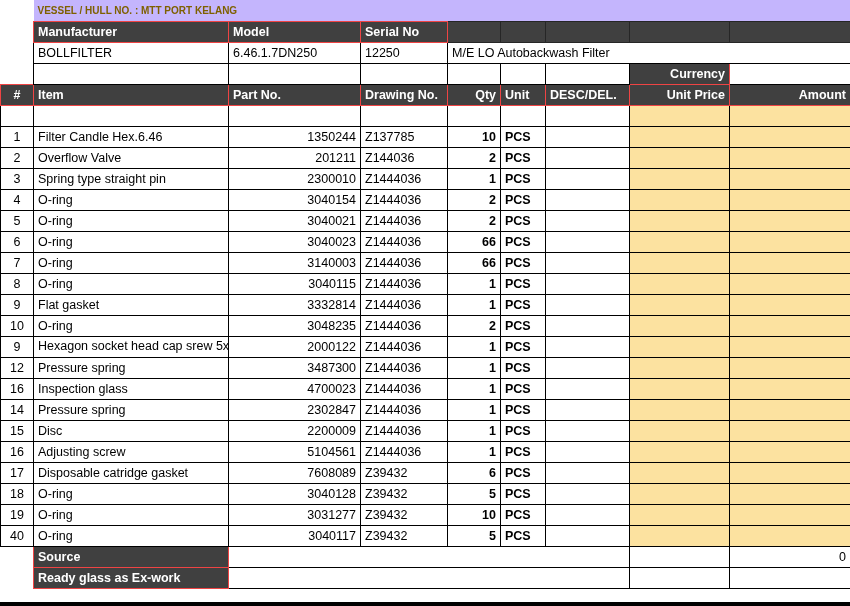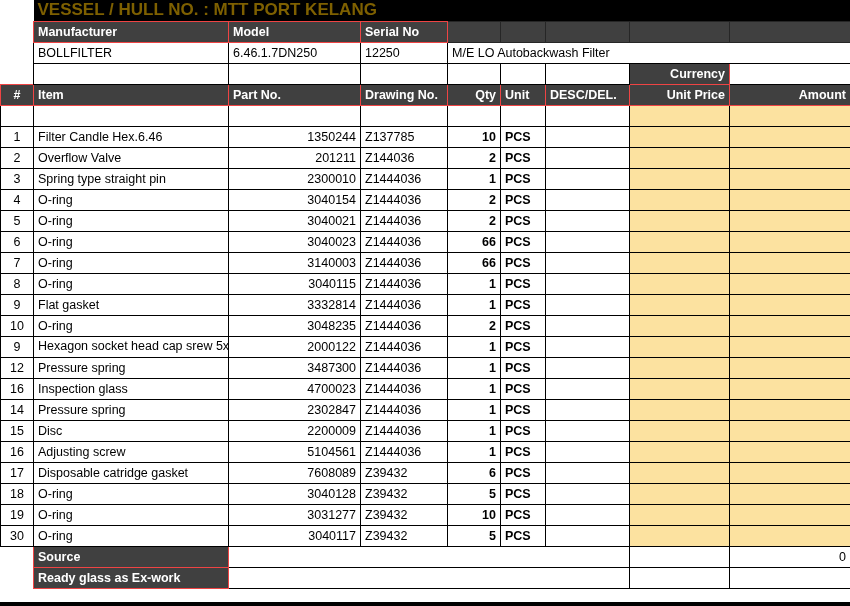--- a/index.html
+++ b/index.html
@@ -40,22 +40,22 @@
   }
 
   
   .blank      { border: none; background: #ffffff; }
   .boxed      { border: 1px solid #000000; background: #ffffff; }
   .hdr        { background: #404040; color: #ffffff; font-weight: bold;
                 border: 1px solid #ef4444; }
   .hdr-plain  { background: #404040; color: #ffffff; font-weight: bold;
                 border: 1px solid #262626; }
   .fill       { background: #FCE2A0; border: 1px solid #000000; }
-  .title-cell { color: #7E6000; font-weight: bold; font-size: 17px;
-                border: none; background: #000000; }
+  .title-cell { color: #7E6000; font-weight: bold; font-size: 10px;
+                border: none; background: #c4b5fd; }
 
   .r  { text-align: right; }
   .l  { text-align: left; }
   .c  { text-align: center; }
   .b  { font-weight: bold; }
   .tall-top { height: 36px; vertical-align: top; padding-top: 1px; }
   .tall-mid { height: 36px; vertical-align: bottom; padding-bottom: 2px; }
 
   .wrapcell { white-space: normal; line-height: 15px; }
 
@@ -346,21 +346,21 @@
           <td class="boxed l">O-ring</td>
           <td class="boxed r">3031277</td>
           <td class="boxed l">Z39432</td>
           <td class="boxed r b">10</td>
           <td class="boxed l b">PCS</td>
           <td class="boxed l"></td>
           <td class="fill r"></td>
           <td class="fill r"></td>
         </tr>
         <tr>
-          <td class="boxed c">30</td>
+          <td class="boxed c">40</td>
           <td class="boxed l">O-ring</td>
           <td class="boxed r">3040117</td>
           <td class="boxed l">Z39432</td>
           <td class="boxed r b">5</td>
           <td class="boxed l b">PCS</td>
           <td class="boxed l"></td>
           <td class="fill r"></td>
           <td class="fill r"></td>
         </tr>
       </tbody>

